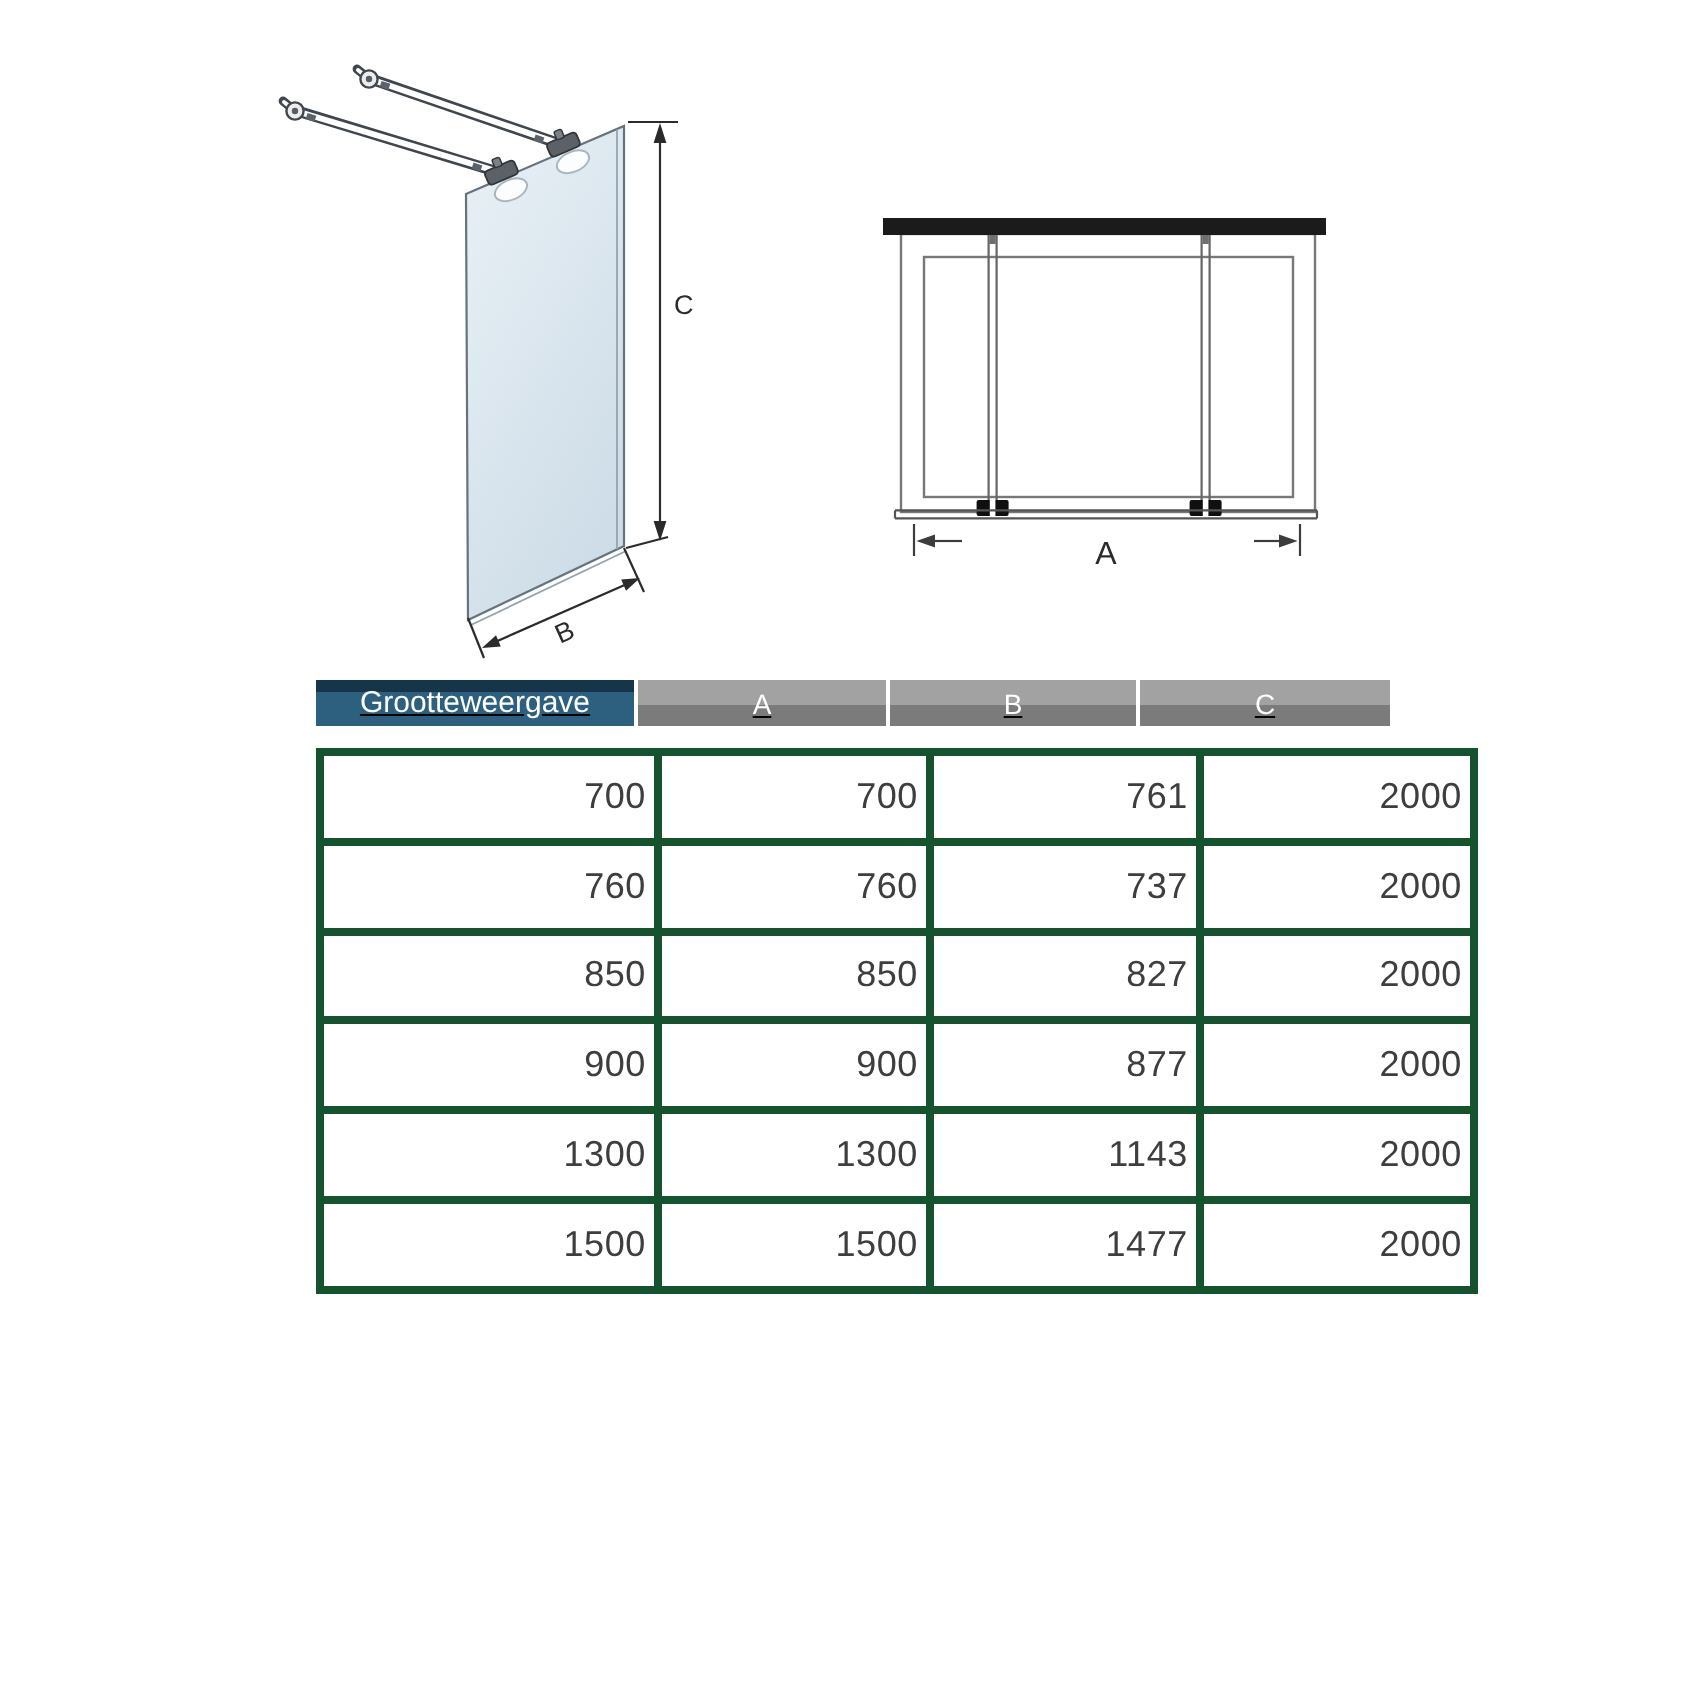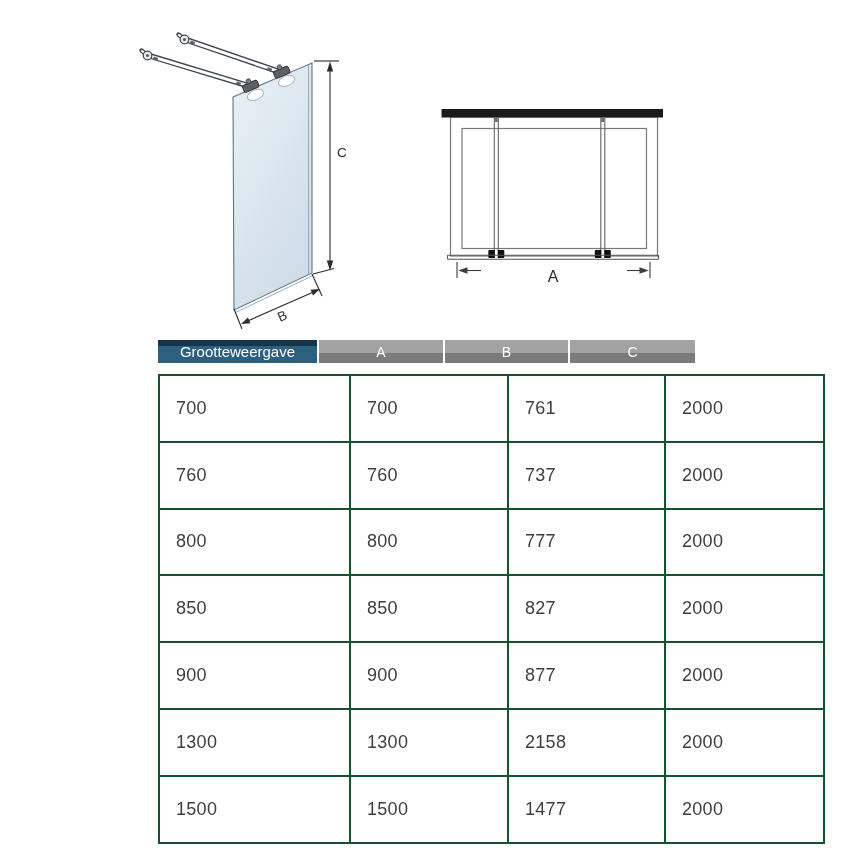--- a/index.html
+++ b/index.html
@@ -10,21 +10,21 @@
   }
   #stage{position:absolute;inset:0;width:848px;height:848px;}
   svg{position:absolute;left:0;top:0;}
   svg text{font-family:"Liberation Sans","DejaVu Sans",sans-serif;fill:#2b2b2b;}
 
   
   .size-table-wrap{
     position:absolute;left:158px;top:340px;width:537px;
   }
   .tbl-header{
-    display:flex;height:23px;width:537px;
+    display:flex;height:23px;width:537px;text-decoration:underline;
   }
   .hcell{
     color:#ffffff;display:flex;align-items:center;justify-content:center;
     box-sizing:border-box;
   }
   .hcell.size{
     width:159px;font-size:15px;
     background:linear-gradient(180deg,var(--header-blue-dark,#16354a) 0 27%,var(--header-blue,#2d607f) 27%);
   }
   .hcell.col{
@@ -33,22 +33,22 @@
   }
   .hcell.col-a{width:124px;}
   .hcell.col-b{width:123px;}
   .hcell.col-c{width:125px;}
 
   table.sizes{
     margin-top:11px;border-collapse:collapse;width:537px;table-layout:fixed;
     border:2px solid #2d2d2d;
   }
   table.sizes td{
-    border:2px solid #14532d;height:32.8px;text-align:left;vertical-align:middle;
-    font-size:18px;color:#3e3e3e;letter-spacing:0.3px;padding:16px;
+    border:4px solid #14532d;height:32.8px;text-align:right;vertical-align:middle;
+    font-size:18px;color:#3e3e3e;letter-spacing:0.3px;padding:4px;
   }
   td.w-size{width:157px;}
   td.w-a{width:124px;}
   td.w-b{width:123px;}
   td.w-c{width:125px;}
 </style>
 </head>
 <body>
 
 <div id="stage">
@@ -184,41 +184,35 @@
     <td class="w-b">761</td>
     <td class="w-c">2000</td>
   </tr>
           <tr>
     <td class="w-size">760</td>
     <td class="w-a">760</td>
     <td class="w-b">737</td>
     <td class="w-c">2000</td>
   </tr>
           <tr>
-    <td class="w-size">800</td>
-    <td class="w-a">800</td>
-    <td class="w-b">777</td>
-    <td class="w-c">2000</td>
-  </tr>
-          <tr>
     <td class="w-size">850</td>
     <td class="w-a">850</td>
     <td class="w-b">827</td>
     <td class="w-c">2000</td>
   </tr>
           <tr>
     <td class="w-size">900</td>
     <td class="w-a">900</td>
     <td class="w-b">877</td>
     <td class="w-c">2000</td>
   </tr>
           <tr>
     <td class="w-size">1300</td>
     <td class="w-a">1300</td>
-    <td class="w-b">2158</td>
+    <td class="w-b">1143</td>
     <td class="w-c">2000</td>
   </tr>
           <tr>
     <td class="w-size">1500</td>
     <td class="w-a">1500</td>
     <td class="w-b">1477</td>
     <td class="w-c">2000</td>
   </tr>
         </tbody>
     </table>

